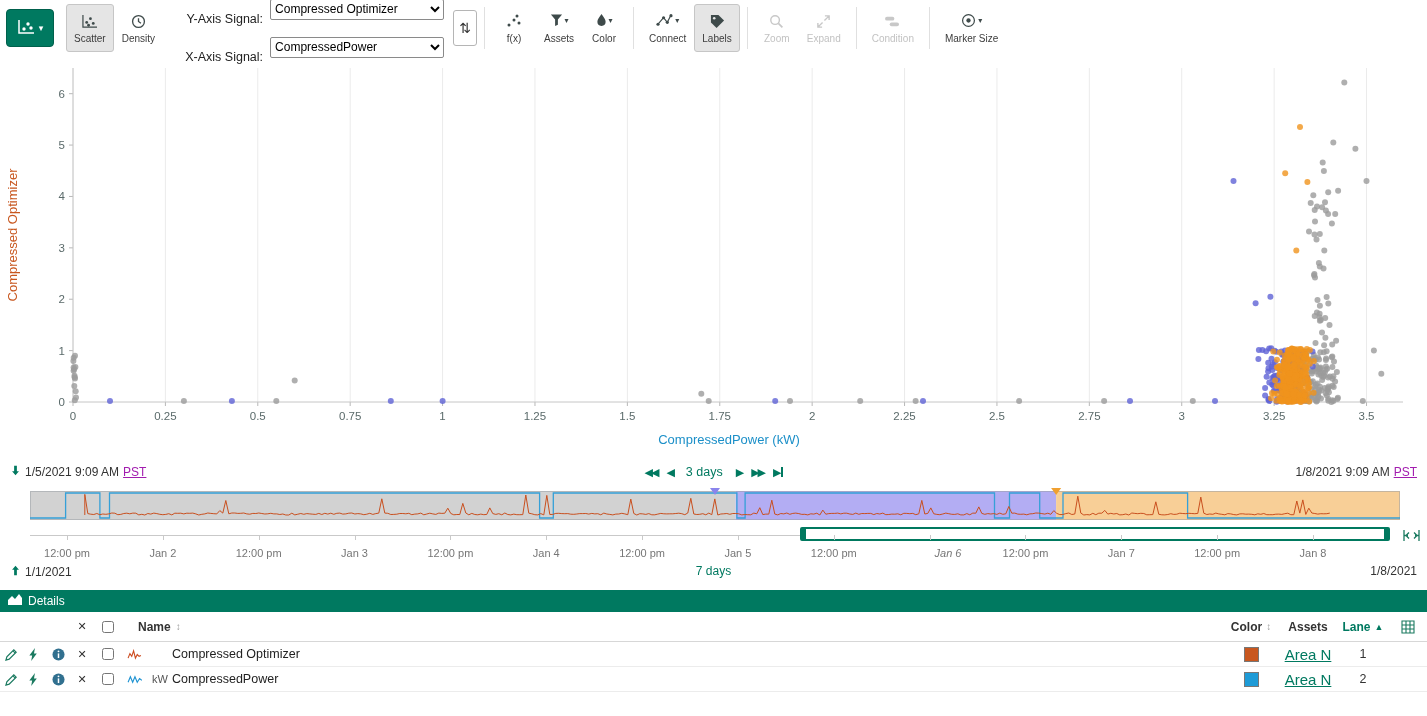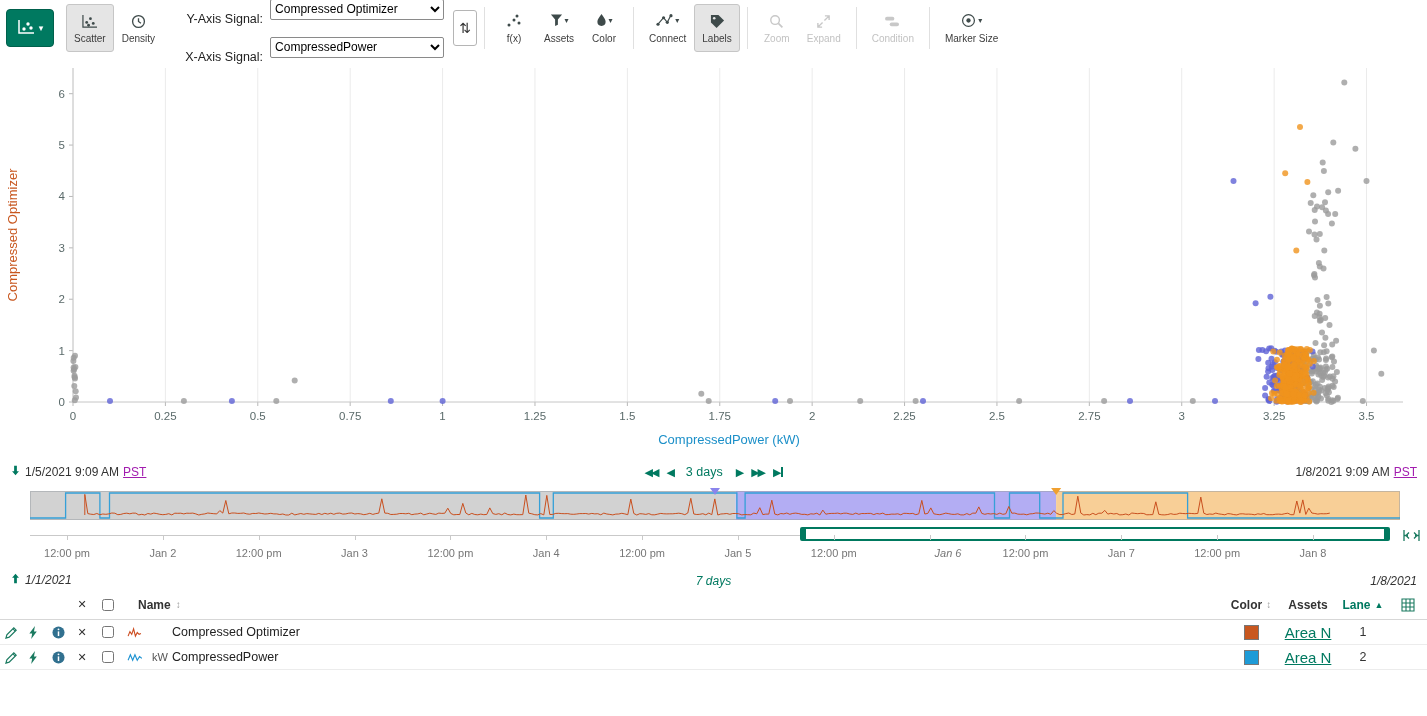--- a/index.html
+++ b/index.html
@@ -45,21 +45,21 @@
   .scroll-row{position:absolute;top:526px;left:0;width:100%;height:21px;}
   .scroll-row .track{position:absolute;left:30px;width:1360px;top:9px;height:1px;background:#c9c9c9;}
   .stick{position:absolute;top:9px;width:1px;height:5px;background:#c9c9c9;}
   .selection{position:absolute;top:1px;height:14px;background:#fff;border:2px solid #00795f;border-radius:2px;display:flex;justify-content:space-between;cursor:grab;box-sizing:border-box;}
   .handle{width:4px;height:100%;background:#00795f;cursor:ew-resize;}
   .hresize{position:absolute;right:7px;top:2px;cursor:pointer;}
   .scroll-labels{position:absolute;top:547px;left:0;width:100%;height:15px;font-size:11px;color:#767676;}
   .scroll-labels span{position:absolute;transform:translateX(-50%);white-space:nowrap;}
 
   
-  .range-row{position:absolute;top:564px;left:0;width:100%;height:24px;display:flex;align-items:flex-end;padding:0 10px;box-sizing:border-box;font-size:12px;color:#333;font-style:italic;}
+  .range-row{position:absolute;top:564px;left:0;width:100%;height:24px;display:flex;align-items:flex-start;padding:0 10px;box-sizing:border-box;font-size:12px;color:#333;}
   .range-start{display:flex;align-items:center;gap:4px;cursor:pointer;}
   .range-dur{position:absolute;left:0;right:0;text-align:center;color:#007960;cursor:pointer;}
   .range-end{margin-left:auto;cursor:pointer;}
 
   
   .details{position:absolute;top:590px;left:0;width:100%;bottom:0;}
   .details-bar{height:22px;background:#007960;color:#fff;display:flex;align-items:center;gap:6px;padding:0 8px;font-size:12px;}
   .dt-grid{display:grid;grid-template-columns:22px 24px 24px 24px 28px 24px 26px 1fr 56px 58px 52px 38px;align-items:center;}
   .dt-grid>span{display:flex;align-items:center;justify-content:center;}
   .dt-head{height:29px;border-bottom:1px solid #d7d7d7;font-size:12px;color:#333;}
@@ -1042,20 +1042,26 @@
       <span><svg width="11" height="13" viewBox="0 0 16 16">
             <path d="M8 1l5 6h-3v8H6V7H3z" fill="#007960"></path>
           </svg></span>
       <span>1/1/2021</span>
     </span>
     <span class="range-dur">7 days</span>
     <span class="range-end">1/8/2021</span>
   </div>
 
   <div class="details">
+    <div class="details-bar">
+      <span><svg width="14" height="11" viewBox="0 0 14 11">
+            <path d="M0 11V6l4-4 3 3 4-5 3 4v7z" fill="#fff"></path>
+          </svg></span>
+      <span>Details</span>
+    </div>
 
     <div class="dt-grid dt-head">
       <span></span>
         <span></span>
         <span></span>
       <span class="xh">✕</span>
       <span>
           <input type="checkbox" style="">
         </span>
       <span class="nameh" style="grid-column:6/9">

